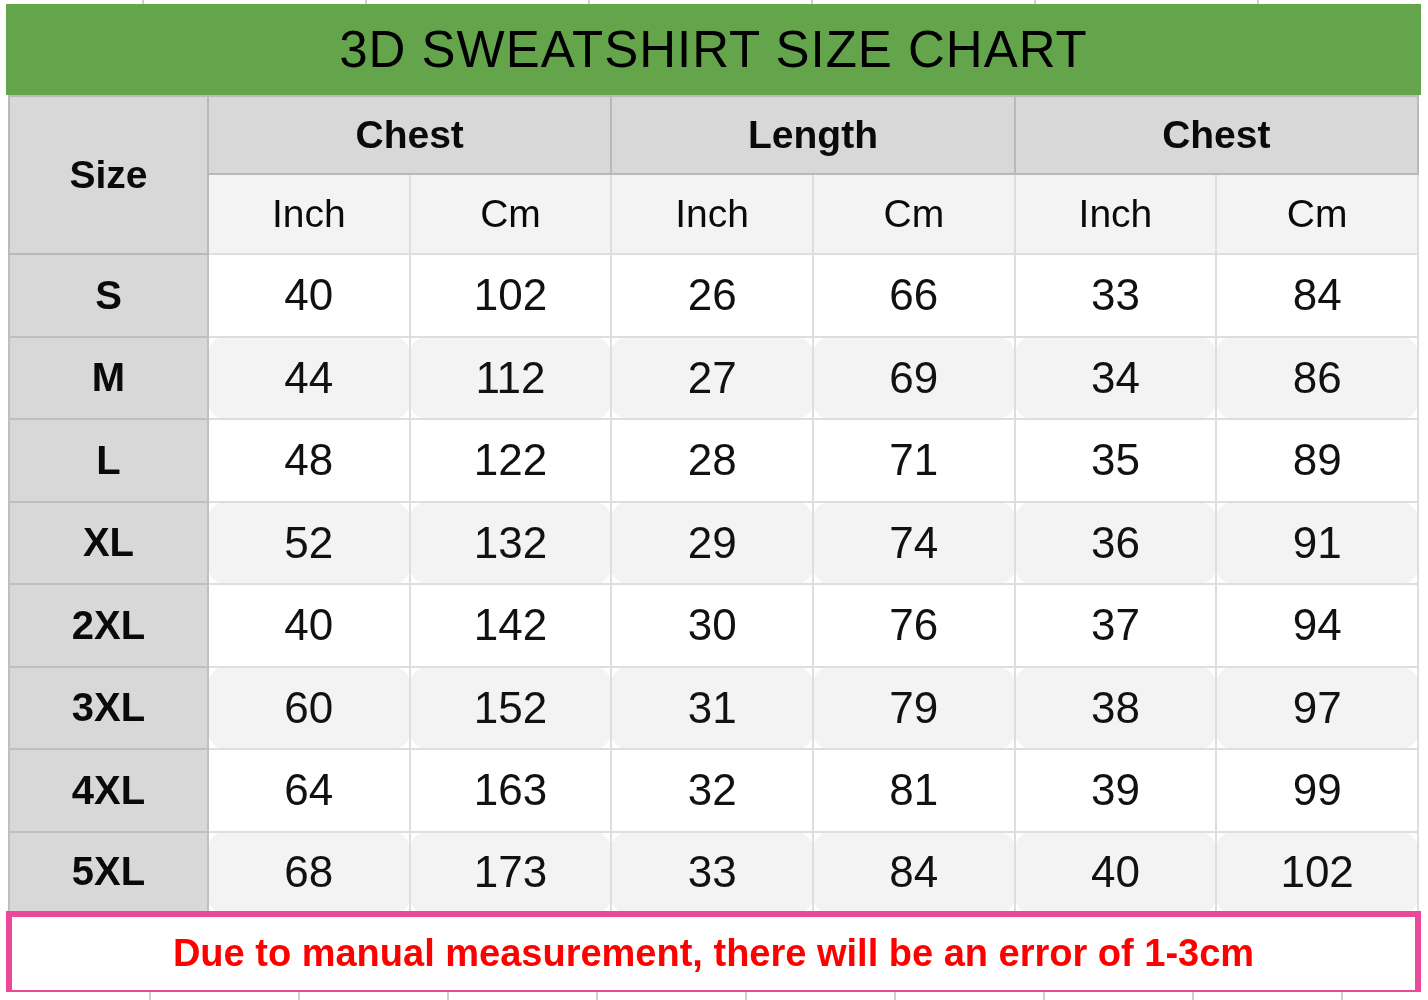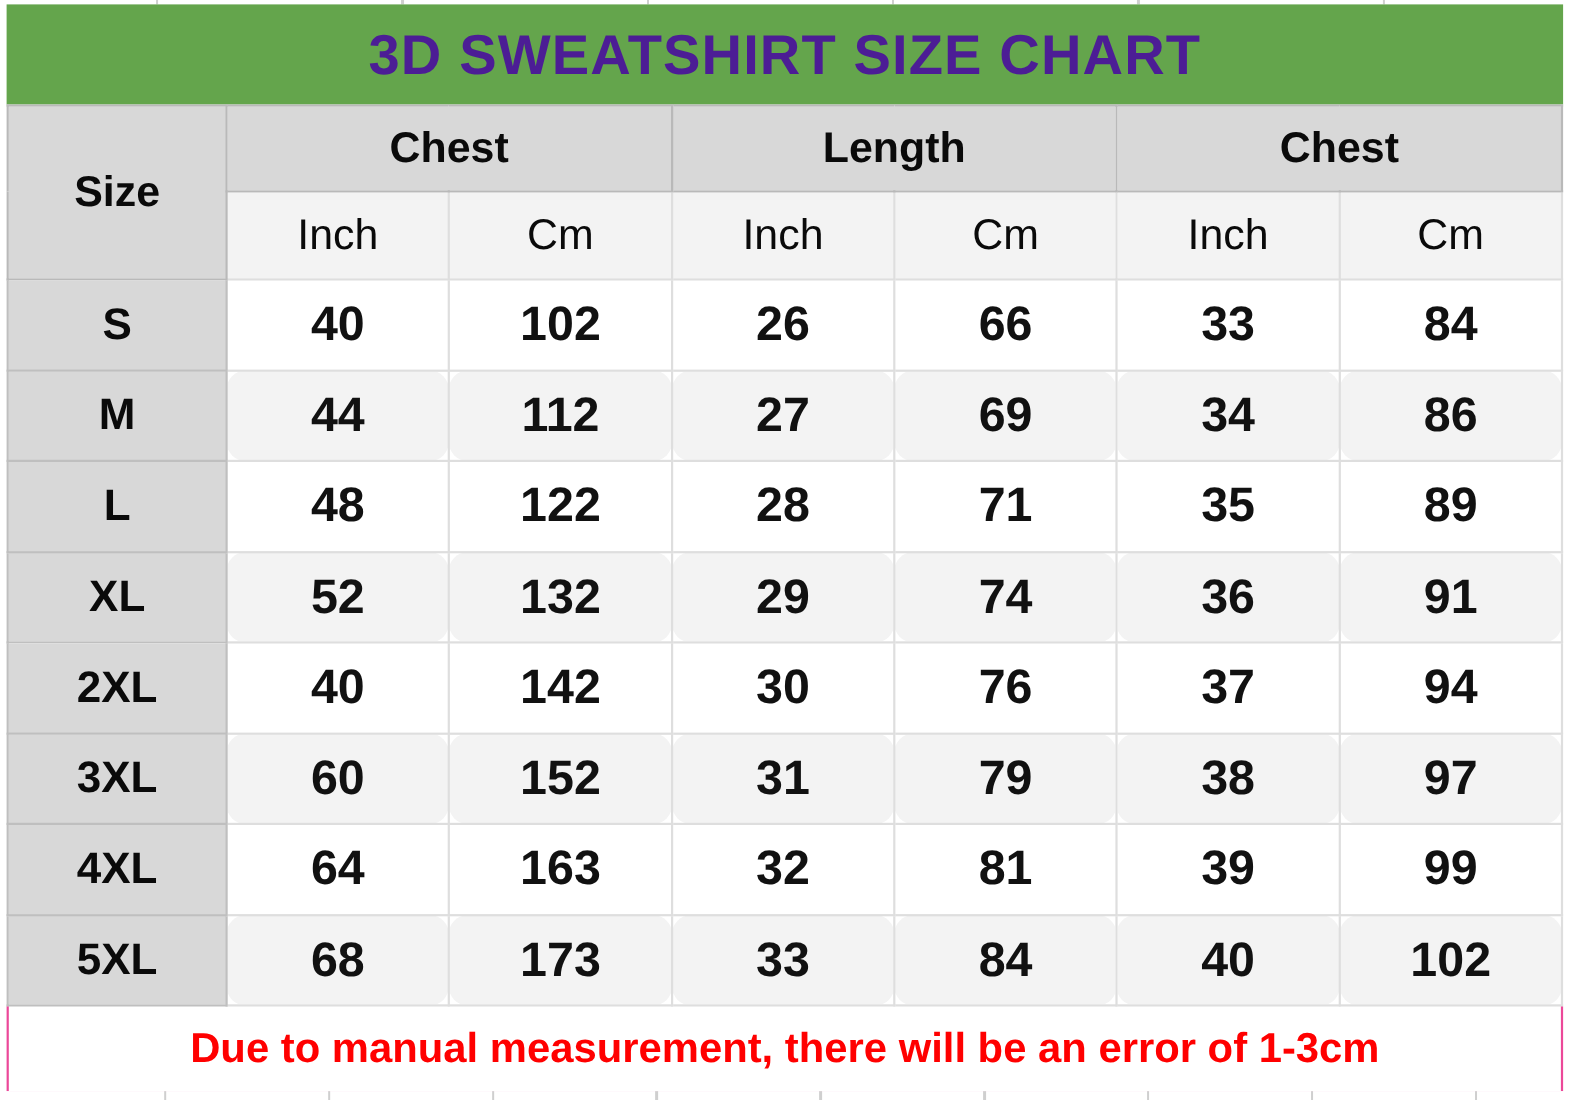--- a/index.html
+++ b/index.html
@@ -17,21 +17,21 @@
     bottom:0;height:8px;
     background-image:repeating-linear-gradient(to right,#ffffff 0 147px,#cfcfcf 147px 149px);
     background-position:2px 0;
   }
   .sheet{position:absolute;left:6px;top:4px;width:1415px;height:988px;}
   .banner{
     height:91px;background:#64a54c;
     display:flex;align-items:center;justify-content:center;
   }
   .banner .title{
-    color:#4c1d95;font-weight:bold;font-size:51px;letter-spacing:1px;white-space:nowrap;
+    color:#000000;font-weight:normal;font-size:51px;letter-spacing:1px;white-space:nowrap;
   }
   table.size-chart{
     width:1415px;height:897px;border-collapse:collapse;table-layout:fixed;
     border:2px solid #b9b9b9;
   }
   .size-chart th,.size-chart td{
     text-align:center;vertical-align:middle;padding:0;color:#0a0a0a;overflow:hidden;
   }
   tr.r-group{height:78px;padding-left:26px;}
   tr.r-unit{height:80px;}
@@ -44,25 +44,25 @@
   .unit-head{
     background:#f3f3f3;border:2px solid #dedede;
     font-weight:normal;font-size:39px;
   }
   .size-label{
     background:#d8d8d8;border:2px solid #bfbfbf;
     font-weight:bold;font-size:40px;
   }
   td.val{
     background:#ffffff;border:2px solid #dedede;
-    font-weight:bold;font-size:44px;color:#111111;
+    font-weight:normal;font-size:44px;color:#111111;
   }
   tr.alt td.val{background:#f3f3f3;border-radius:17px;}
   tr.r-note td{
-    background:#ffffff;border:2px solid #ec4899;
+    background:#ffffff;border:6px solid #ec4899;
     color:#ff0000;font-weight:bold;font-size:38px;
   }
 </style>
 </head>
 <body>
 
 <div class="page">
   <div class="grid-strip top"></div>
 
   <div class="sheet">

